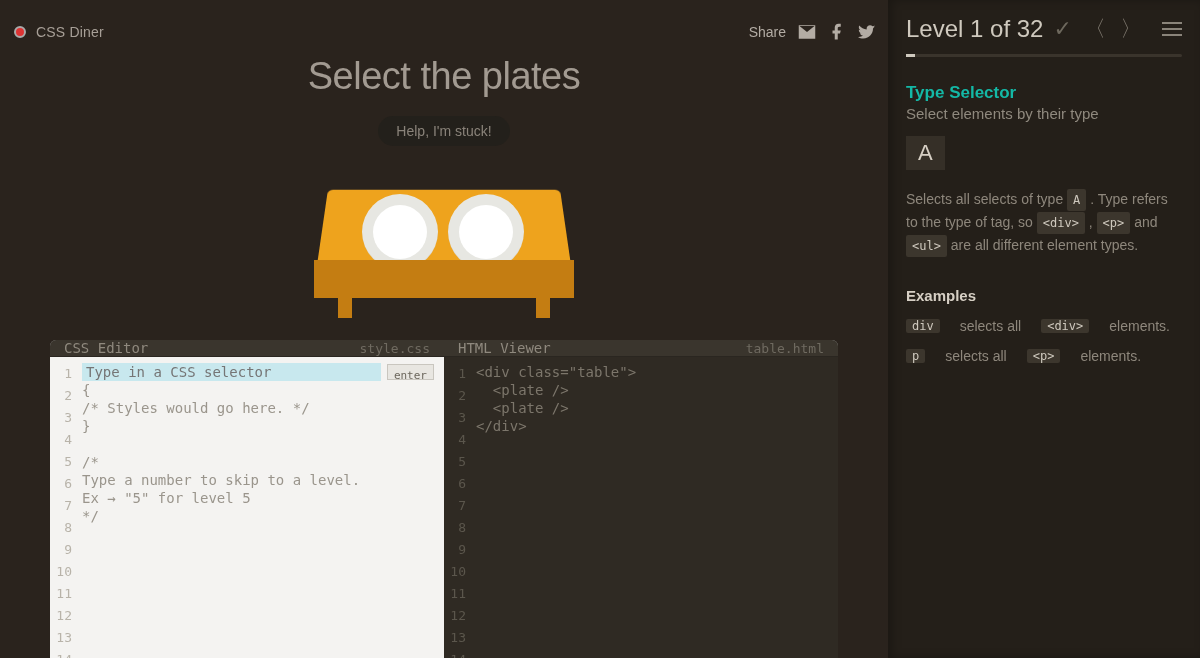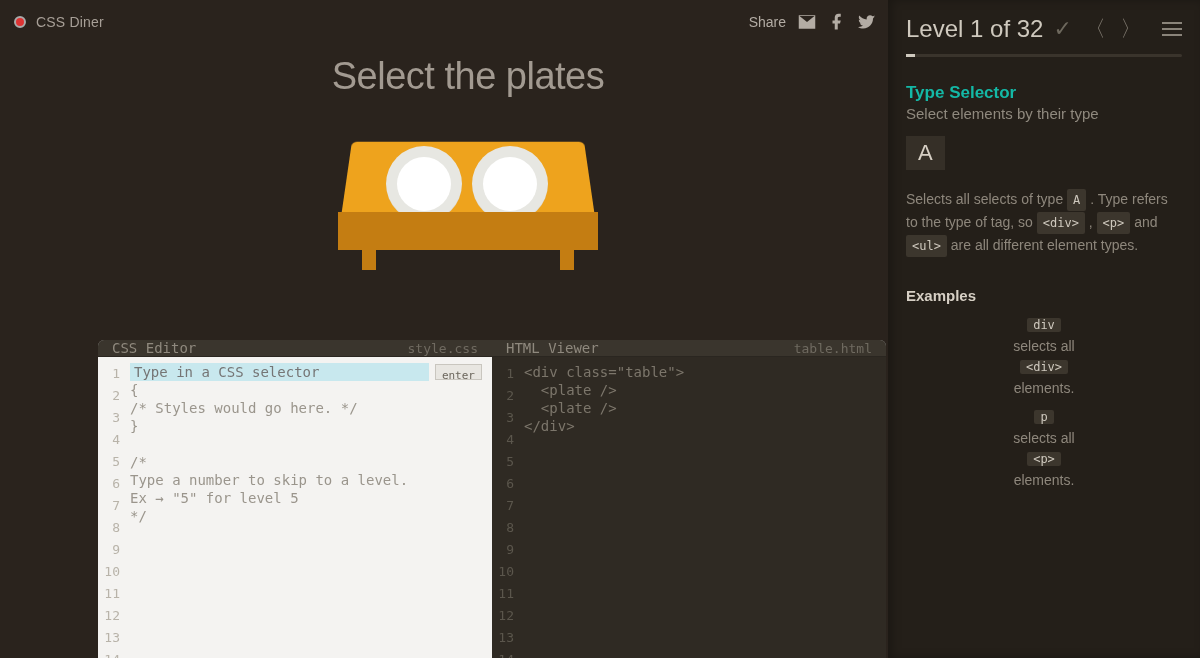--- a/index.html
+++ b/index.html
@@ -4,38 +4,38 @@
 <style>
   * { box-sizing: border-box; margin: 0; padding: 0; }
   html, body {
     width: 1200px; height: 658px;
     background: #2a231d;
     font-family: "Helvetica Neue", Arial, sans-serif;
     overflow: hidden;
     color: #ccc;
   }
   .topbar {
-    position: absolute; top: 2px; left: 0; right: 310px;
+    position: absolute; top: 12px; left: 0; right: 310px;
     height: 40px; display: flex; align-items: center;
     padding: 0 14px;
     font-size: 13px;
   }
   .logo-dot {
     width: 12px; height: 12px; border-radius: 50%;
     background: #d33; border: 2px solid #aaa;
     display: inline-block;
   }
   .site-title { margin-left: 10px; color: #a79f97; font-size: 14px; letter-spacing: .2px;}
   .share-block { margin-left: auto; display: flex; align-items: center; gap: 12px; color: #b3aca4;}
   .share-text { font-size: 14px; }
   .share-icon svg { width: 18px; height: 18px; fill: #b3aca4; display:block; }
 
   .main {
     position: absolute; top: 0; left: 0; right: 312px; bottom: 0;
-    display: flex; flex-direction: column; align-items: center; margin-left: 48px;
+    display: flex; flex-direction: column; align-items: center;
   }
   .order {
     margin-top: 55px;
     color: #a29a91;
     font-size: 38px;
     font-weight: 500;
     letter-spacing: -0.5px;
   }
   .help-btn {
     margin-top: 18px;
@@ -212,21 +212,21 @@
   .tag {
     display:inline-block; background:#3c362d; color:#cfc9be;
     padding: 0 6px; font-family: "Menlo","Consolas",monospace;
     font-size: 12px; border-radius: 2px;
   }
   .examples-h {
     margin-top: 30px; color: #d6cfc4; font-size: 15px; font-weight: 700;
   }
   .example-line {
     margin-top: 14px; font-size: 14px; color: #8e877c;
-    display:flex; gap:6px; align-items:center; flex-wrap: wrap; flex-direction: column;
+    display:flex; gap:20px; align-items:center; flex-wrap: wrap;
   }
 </style>
 </head>
 <body>
 
 <div class="topbar">
   <span class="logo-dot"></span>
   <span class="site-title">CSS Diner</span>
   <div class="share-block">
     <span class="share-text">Share</span>
@@ -245,20 +245,21 @@
     <span class="share-icon">
       <svg viewBox="0 0 24 24">
           <path d="M23 5c-.8.4-1.7.6-2.6.8.9-.6 1.6-1.5 2-2.6-.9.5-1.9.9-3 1.1C18.5 3.4 17.3 3 16 3c-2.5 0-4.5 2-4.5 4.5 0 .4 0 .7.1 1C7.7 8.3 4.1 6.4 1.7 3.4c-.4.7-.6 1.5-.6 2.4 0 1.6.8 3 2 3.8-.7 0-1.4-.2-2-.5v.1c0 2.2 1.6 4 3.6 4.4-.4.1-.8.2-1.2.2-.3 0-.6 0-.9-.1.6 1.8 2.3 3.1 4.3 3.1C5.3 18 3.3 18.7 1 18.7c-.3 0-.7 0-1-.1C2 20 4.4 20.8 7 20.8c8.4 0 13-7 13-13v-.6c.9-.6 1.7-1.5 2-2.2z"></path>
         </svg>
     </span>
   </div>
 </div>
 
 <div class="main">
   <div class="order">Select the plates</div>
+  <button class="help-btn">Help, I'm stuck!</button>
 
   <div class="table-stage">
     <div class="table-top"></div>
     <div class="plate p1"></div>
     <div class="plate p2"></div>
     <div class="table-front"></div>
     <div class="leg l"></div>
     <div class="leg r"></div>
   </div>
 

